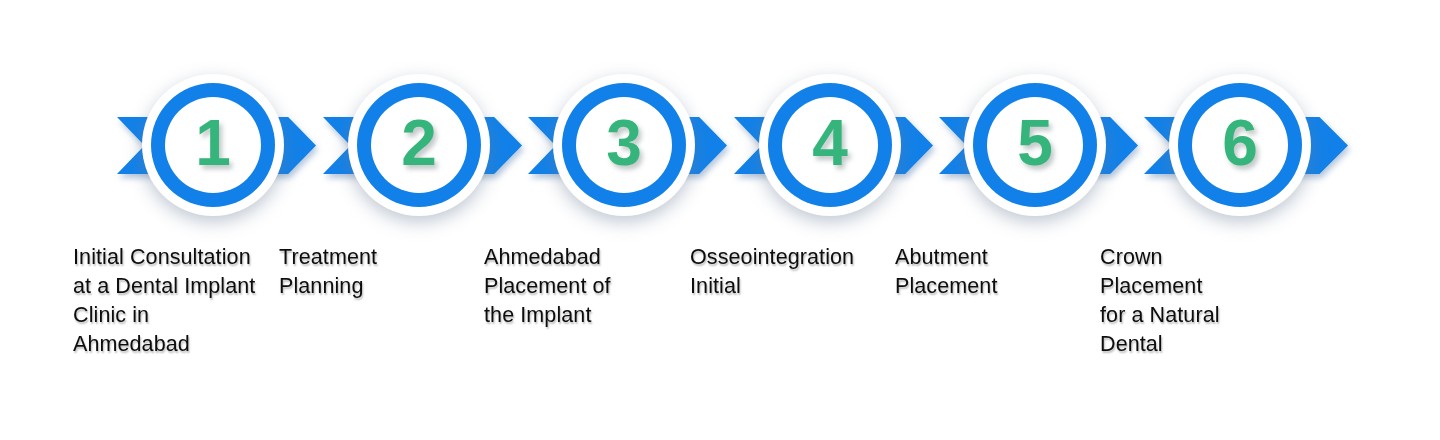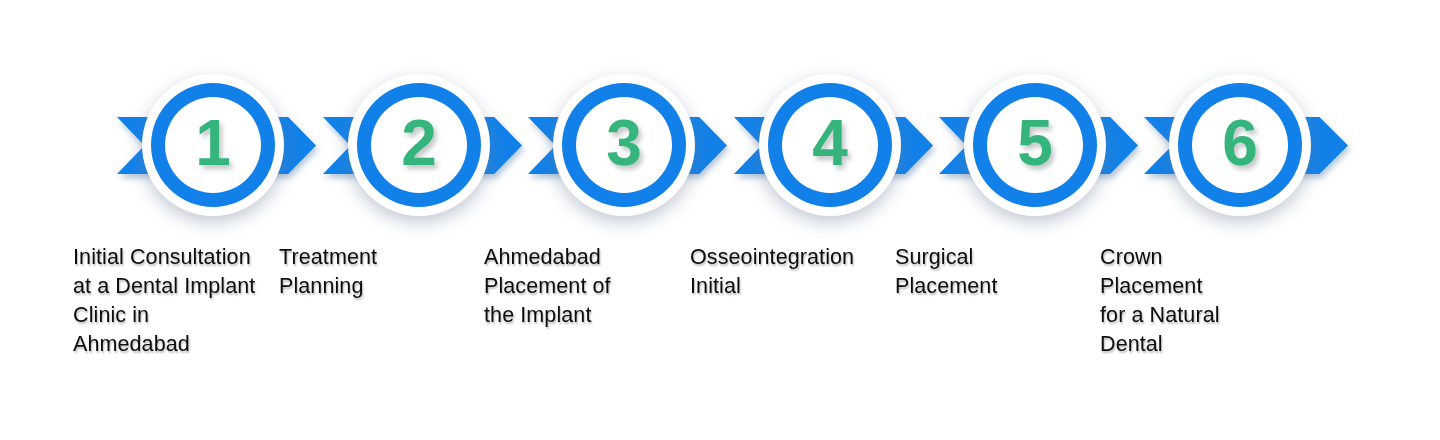--- a/index.html
+++ b/index.html
@@ -136,21 +136,21 @@
     <div class="band-wrap">
         <div class="band"></div>
       </div>
     <div class="halo">
       <div class="ring">
         <div class="core">
           <span class="num">5</span>
         </div>
       </div>
     </div>
-    <div class="label">Surgical
+    <div class="label">Abutment
 Placement</div>
   </div>
 
   <div class="step" style="--cx:1240px">
     <div class="band-wrap last">
         <div class="band"></div>
       </div>
     <div class="halo">
       <div class="ring">
         <div class="core">

